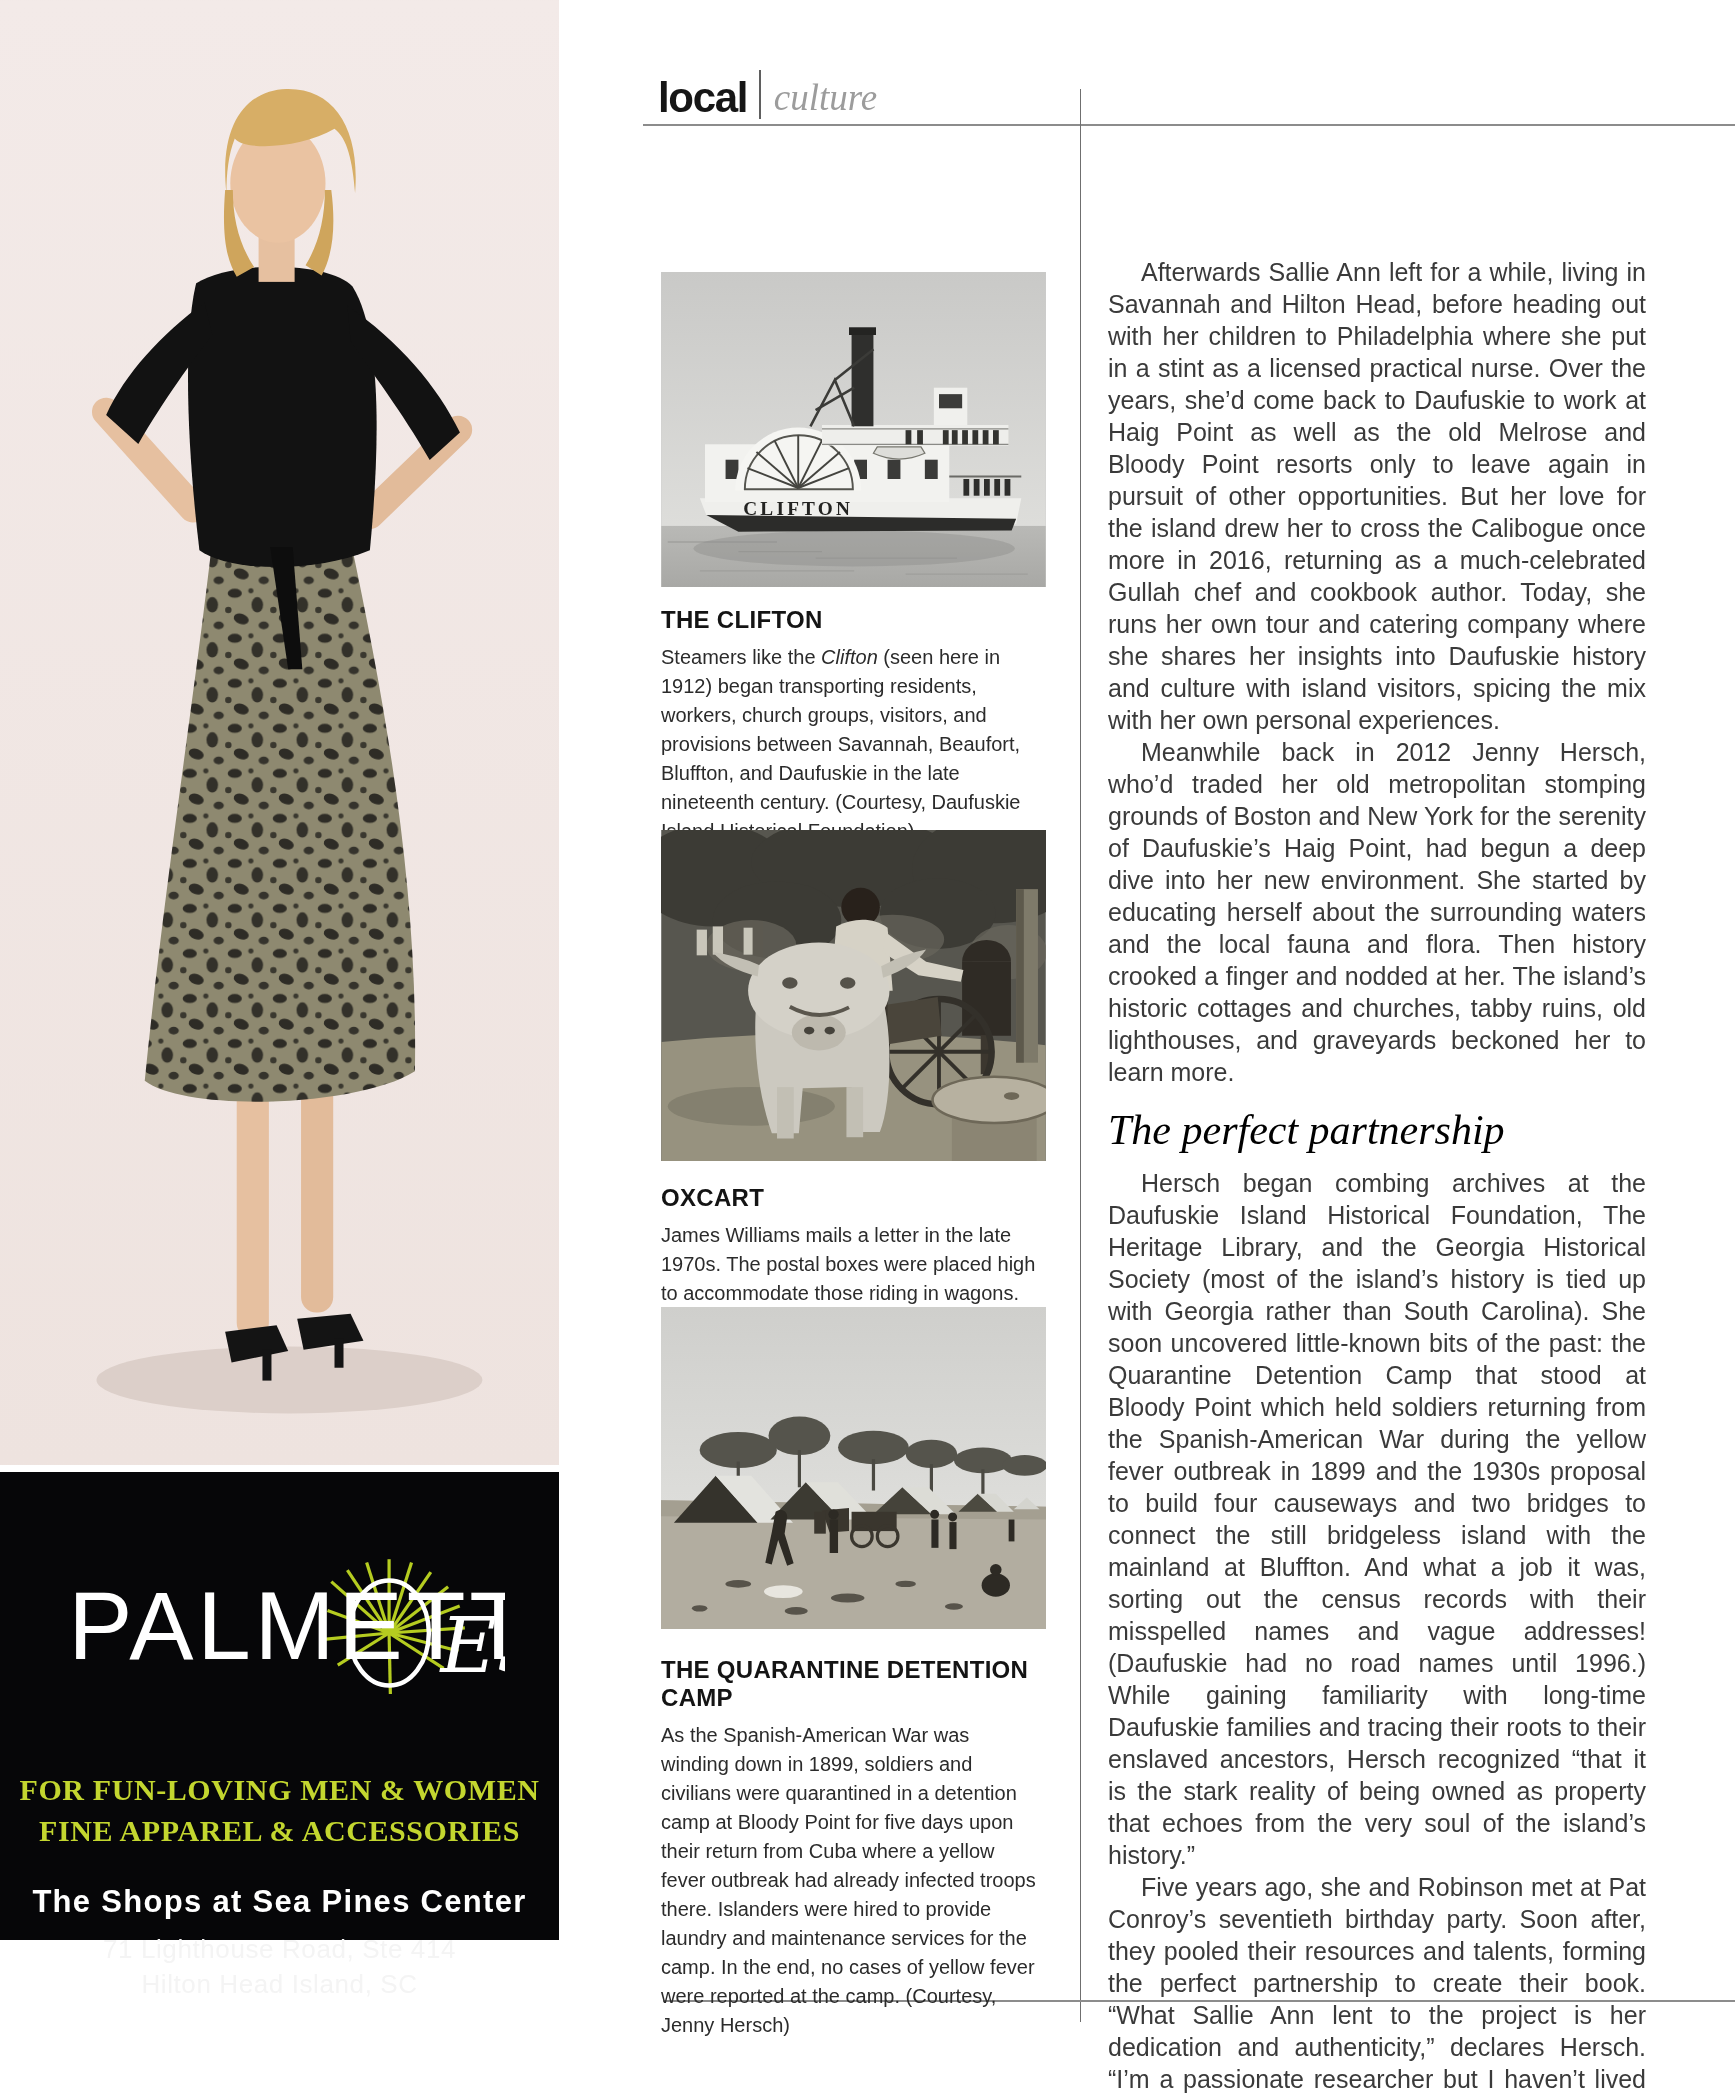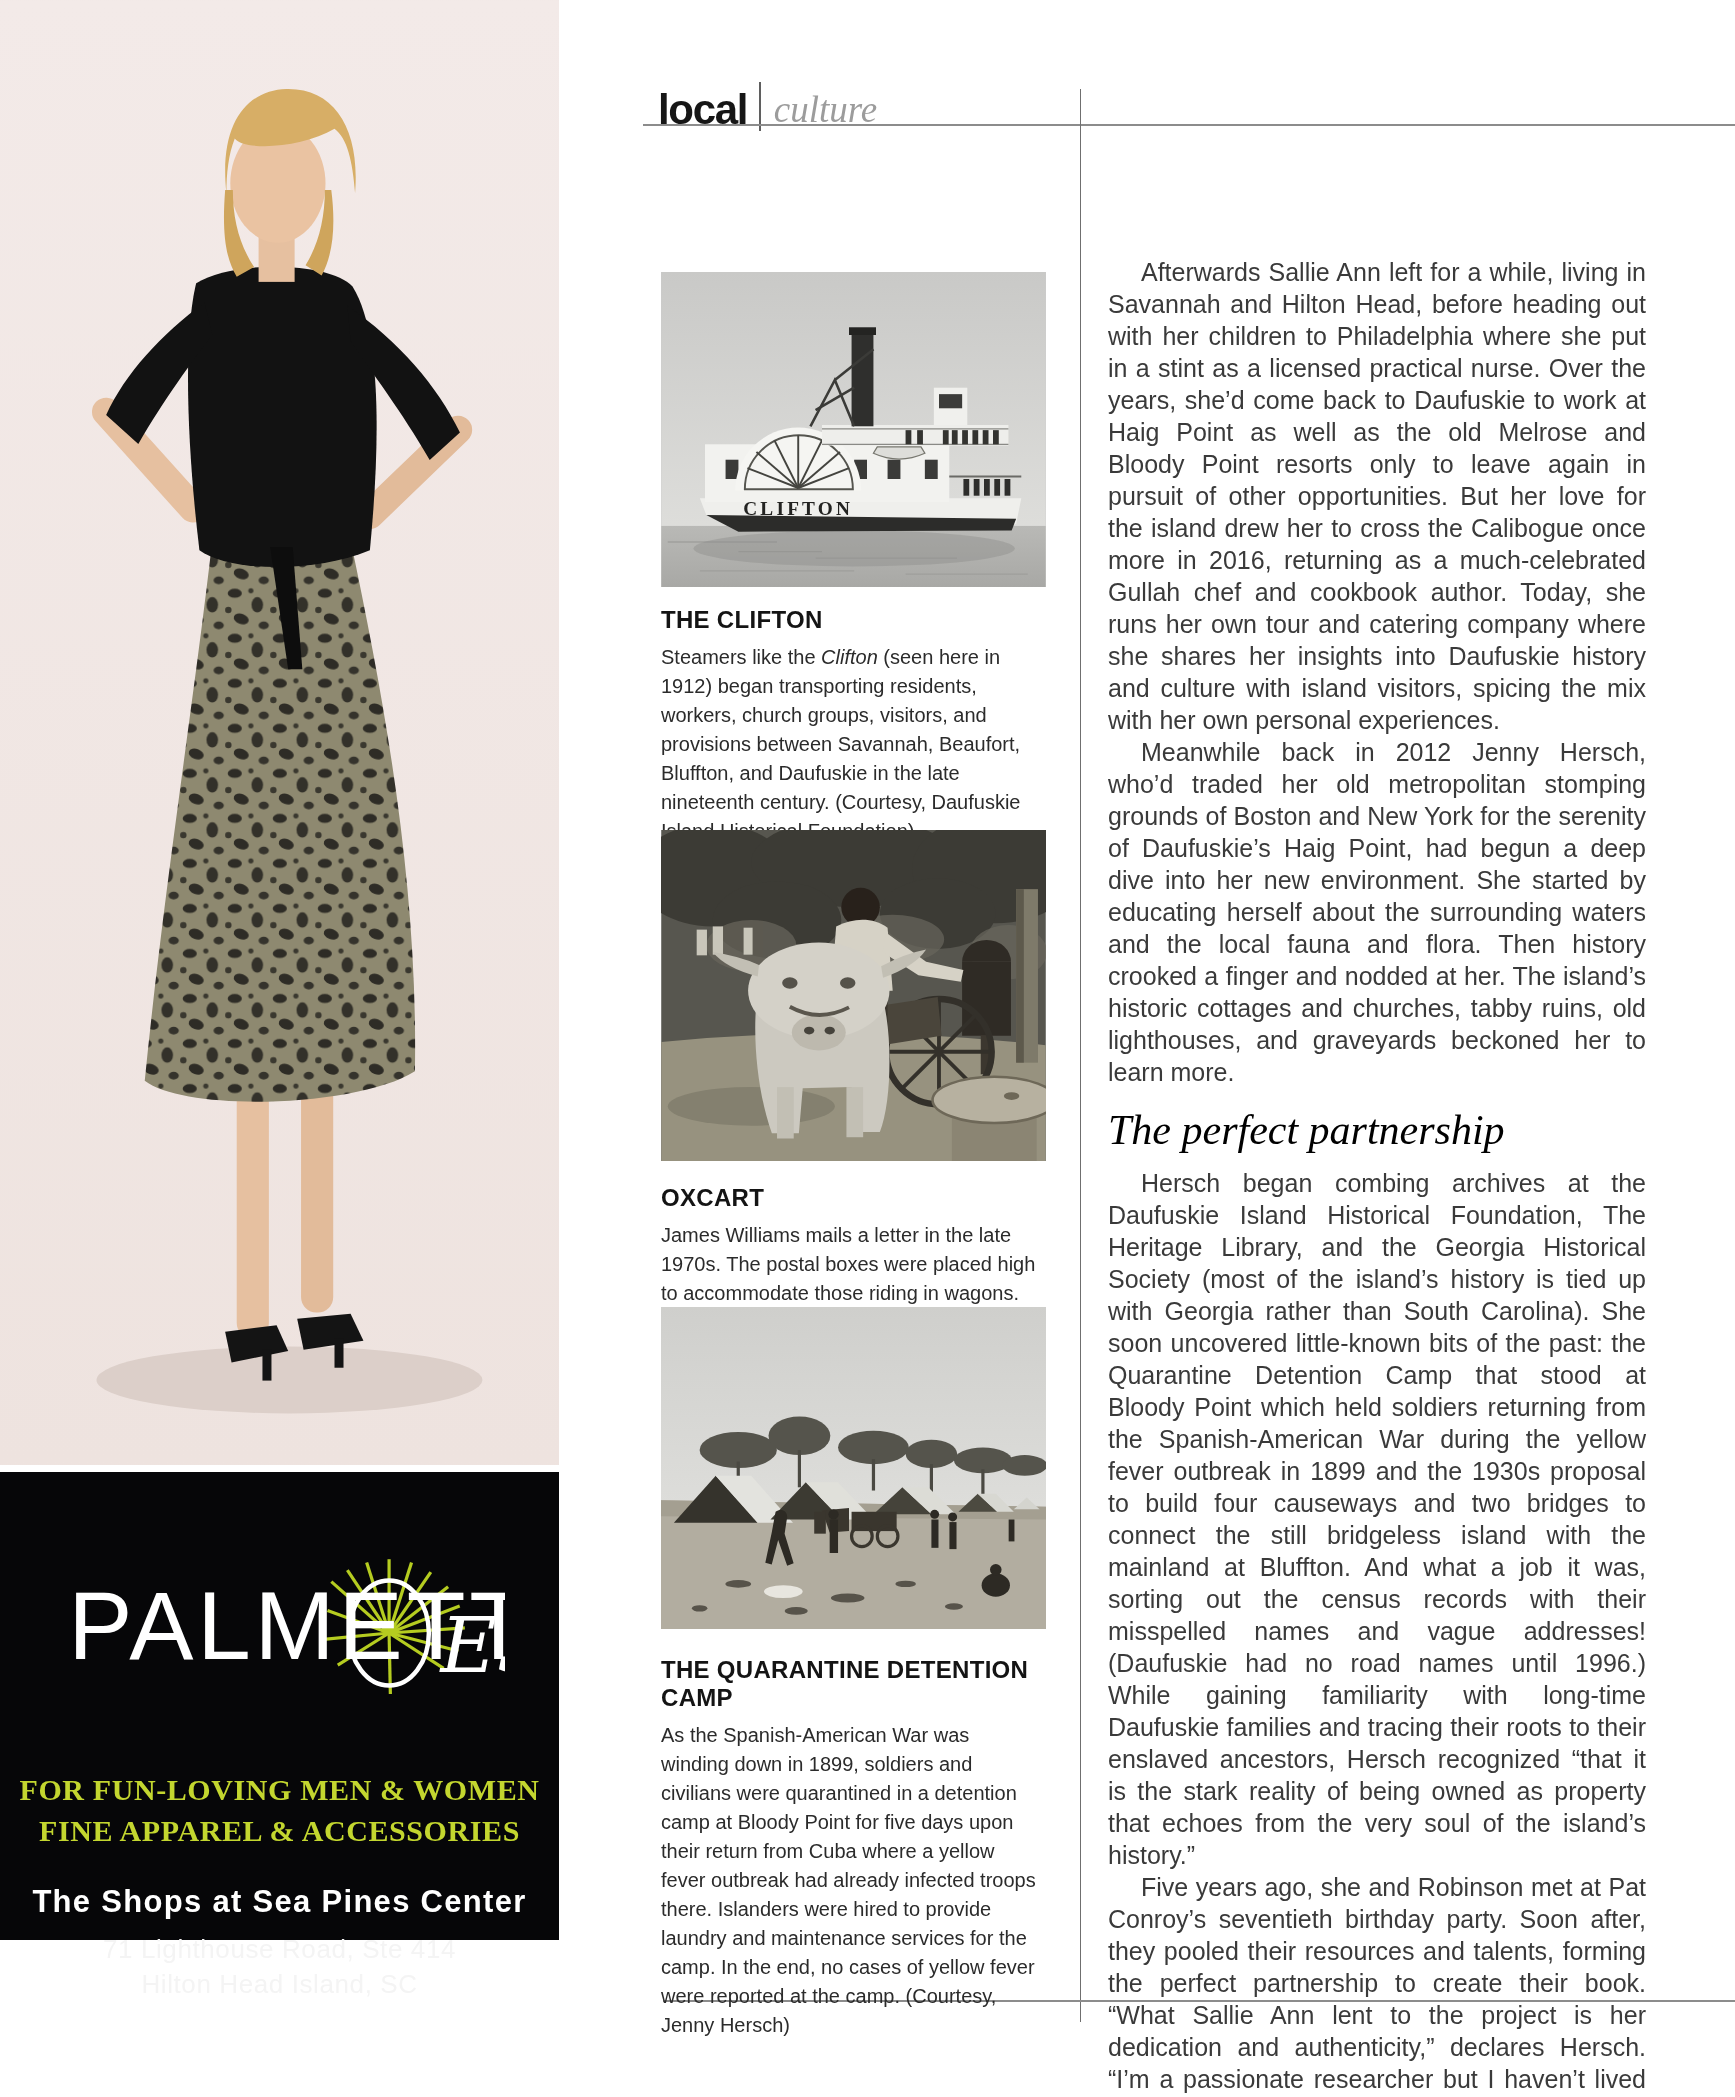--- a/index.html
+++ b/index.html
@@ -11,21 +11,21 @@
   
   .model-photo{position:absolute;left:0;top:0;width:559px;height:1465px;background:#f1e8e5;}
   .ad{position:absolute;left:0;top:1472px;width:559px;height:468px;background:#060608;text-align:center;}
   .ad-logo{margin-top:84px;}
   .ad-tagline{color:#c3d62f;font-family:"Liberation Serif",serif;font-weight:bold;
     font-size:30px;line-height:41px;letter-spacing:0.6px;margin-top:57px;}
   .ad-shop{color:#ffffff;font-size:31px;font-weight:bold;letter-spacing:1.3px;margin-top:33px;}
   .ad-addr{color:#f4f4f4;font-size:26px;line-height:35px;margin-top:11.6px;letter-spacing:0.6px;}
   .ad-phone{color:#ffffff;font-size:36px;font-weight:bold;letter-spacing:3.9px;margin-top:36px;}
   
-  .brandline{position:absolute;left:658px;top:80px;height:51px;display:flex;align-items:flex-end;}
+  .brandline{position:absolute;left:658px;top:68px;height:51px;display:flex;align-items:flex-end;}
   .brand-local{font-size:42px;font-weight:800;letter-spacing:-1.3px;color:#161616;line-height:1;}
   .brand-div{width:1.9px;height:49px;background:#5f5f5f;margin:0 13px 0 11.6px;align-self:flex-end;}
   .brand-culture{font-family:Liberation Serif, serif;font-style:italic;
     font-size:37px;color:#9c9c9c;line-height:1;padding-bottom:2.6px;}
   .rule-top{position:absolute;left:643px;top:124px;width:1092px;height:1.9px;background:#8c8c8c;}
   .rule-vert{position:absolute;left:1080px;top:89px;width:1.3px;height:1933px;background:#6f6f6f;}
   .rule-bottom{position:absolute;left:663px;top:2000px;width:1073px;height:1.9px;background:#8c8c8c;}
   
   .figure{position:absolute;left:661px;width:385px;}
   .figure .img-box{width:385px;overflow:hidden;background:#cccccc;}

